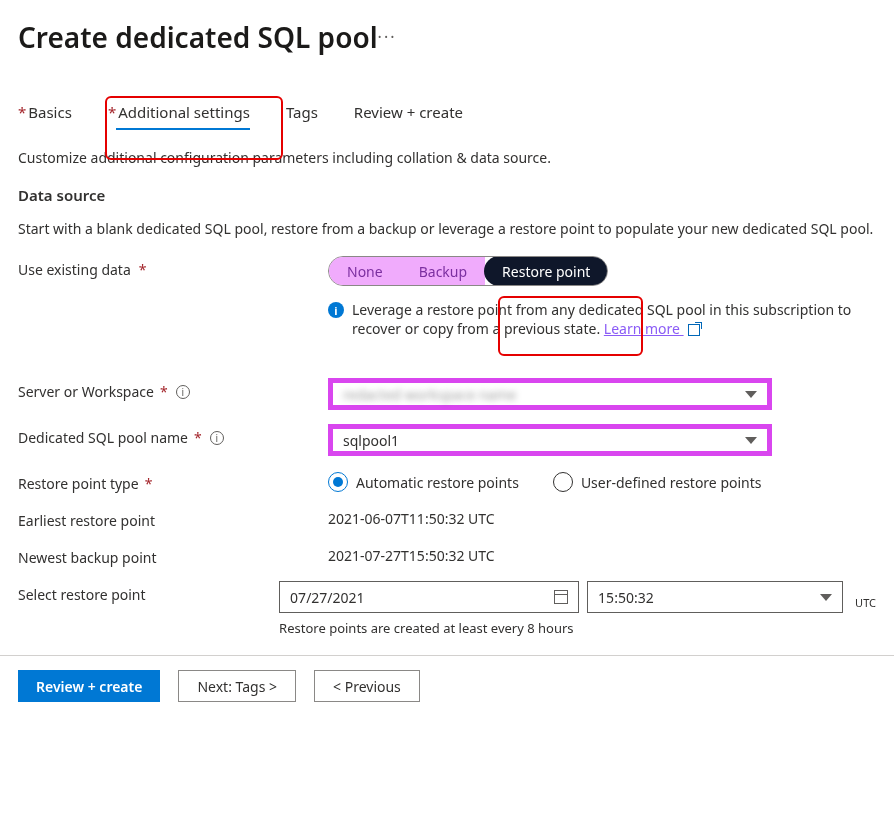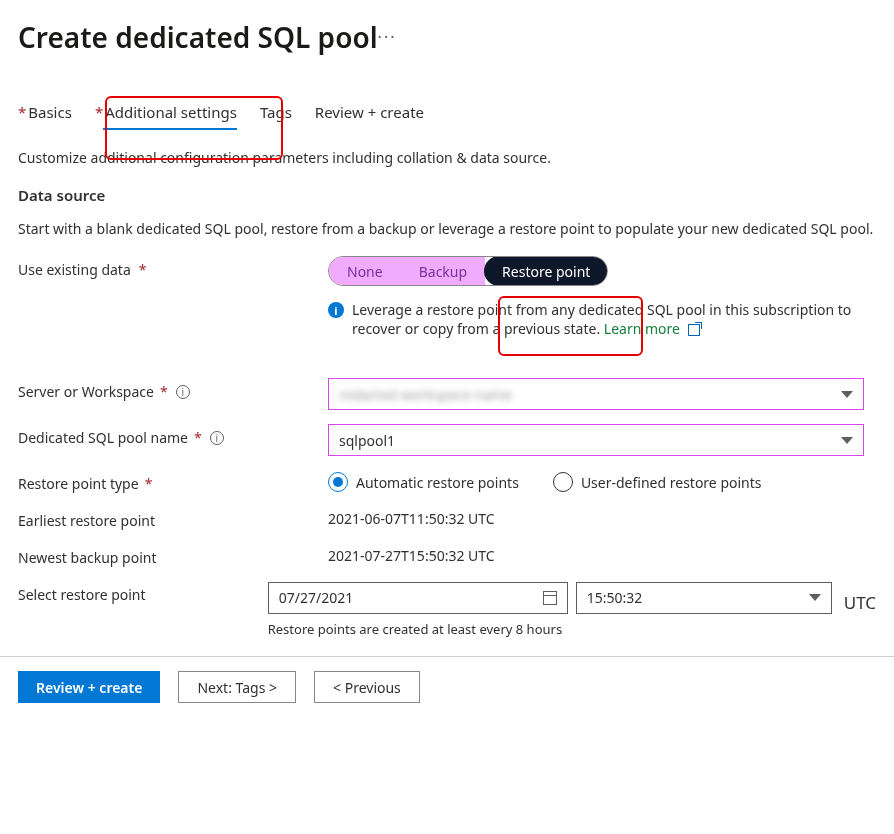--- a/index.html
+++ b/index.html
@@ -9,21 +9,21 @@
     font-size: 14px;
     color: #323130;
     background: #fff;
     width: 894px;
     padding: 0;
   }
   .page { padding: 18px 18px 0 18px; }
   .title-row { display: flex; align-items: center; gap: 0; margin-bottom: 40px; }
   .title { font-size: 28px; font-weight: 600; color: #1b1a19; }
   .more-dots { color: #605e5c; font-size: 16px; letter-spacing: 2px; cursor: pointer; }
-  .tabs { display: flex; gap: 23px; margin-bottom: 20px; align-items: center; }
+  .tabs { display: flex; gap: 36px; margin-bottom: 20px; align-items: center; }
   .tab { font-size: 15px; color: #323130; padding: 6px 0; cursor: pointer; position: relative; }
   .tab.active { color: #323130; }
   .tab.active::after {
     content: ""; position: absolute; left: 8px; right: 0; bottom: -2px;
     height: 2px; background: #0078d4;
   }
   .req { color: #a4262c; margin-right: 2px; }
   .highlight-box {
     position: absolute; border: 2px solid #e50000; border-radius: 6px; pointer-events: none;
   }
@@ -47,25 +47,25 @@
   .seg.selected {
     background: #0f172a; color: #fff; border-radius: 999px;
     margin: -1px; height: calc(100% + 2px); padding: 0 18px;
   }
   .info-row { display: flex; gap: 8px; margin-top: 14px; margin-left: 310px; font-size: 14px; }
   .info-icon {
     width: 16px; height: 16px; background: #0078d4; border-radius: 50%;
     color: #fff; font-weight: 700; font-size: 11px; display:flex; align-items:center; justify-content:center;
     flex-shrink: 0; margin-top: 2px;
   }
-  .link { color: #15803d; cursor: pointer; }
+  .link { color: #8b5cf6; cursor: pointer; text-decoration: underline; }
   .extlink-icon { display:inline-block; width:12px; height:12px; border:1px solid #0067b8; position:relative; margin-left:4px; vertical-align:middle;}
   .extlink-icon::after{content:""; position:absolute; top:-3px; right:-3px; width:6px; height:6px; border-top:1px solid #0067b8; border-right:1px solid #0067b8;}
   .select-box {
-    width: 536px; height: 32px; border: 1px solid #d946ef;
+    width: 444px; height: 32px; border: 5px solid #d946ef;
     display: flex; align-items: center; justify-content: space-between;
     padding: 0 10px; cursor: pointer; font-size: 14px; color: #323130;
     background: #fff;
   }
   .chevron-down {
     width: 0; height: 0; border-left: 6px solid transparent;
     border-right: 6px solid transparent; border-top: 7px solid #605e5c;
   }
   .radio-group { display: flex; gap: 34px; align-items: center; padding-top:2px;}
   .radio-opt { display: flex; align-items: center; gap: 8px; cursor: pointer; font-size:14px;}
@@ -84,21 +84,21 @@
   }
   .date-box { width: 300px; }
   .time-box { width: 256px; }
   .cal-icon {
     width: 14px; height: 14px; border: 1px solid #605e5c; position: relative;
   }
   .cal-icon::before {
     content:""; position:absolute; top:3px; left:0; right:0; height:1px; background:#605e5c;
   }
   .note { font-size: 13px; color: #323130; margin-top: 6px; }
-  .utc { font-size: 17px; margin-left: 4px; padding-top:10px;}
+  .utc { font-size: 11px; margin-left: 4px; padding-top:10px;}
   .hr { border-top: 1px solid #d2d0ce; margin-top: 18px; }
   .footer {
     display: flex; gap: 18px; padding: 14px 18px 18px 18px; align-items:center;
   }
   .btn {
     height: 32px; padding: 0 18px; font-size: 14px; cursor: pointer;
     border: 1px solid #8a8886; background: #fff; display:flex; align-items:center;
   }
   .btn.primary {
     background: #0078d4; color: #fff; border: none; font-weight: 600;

